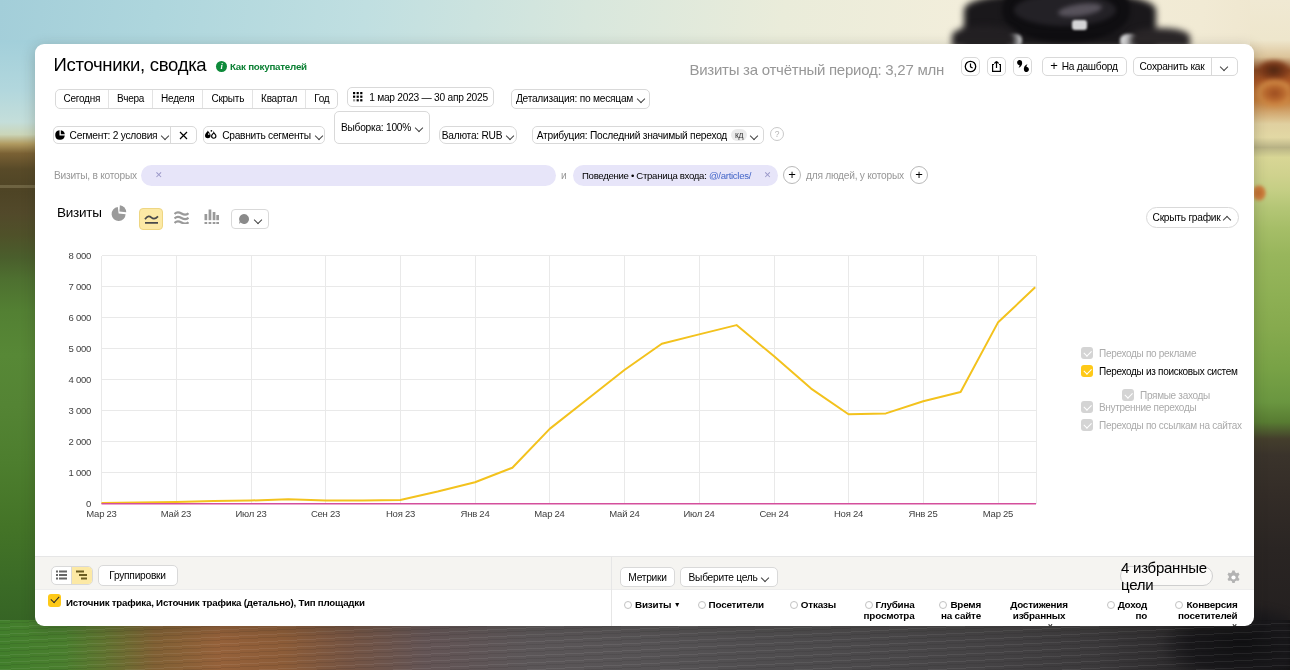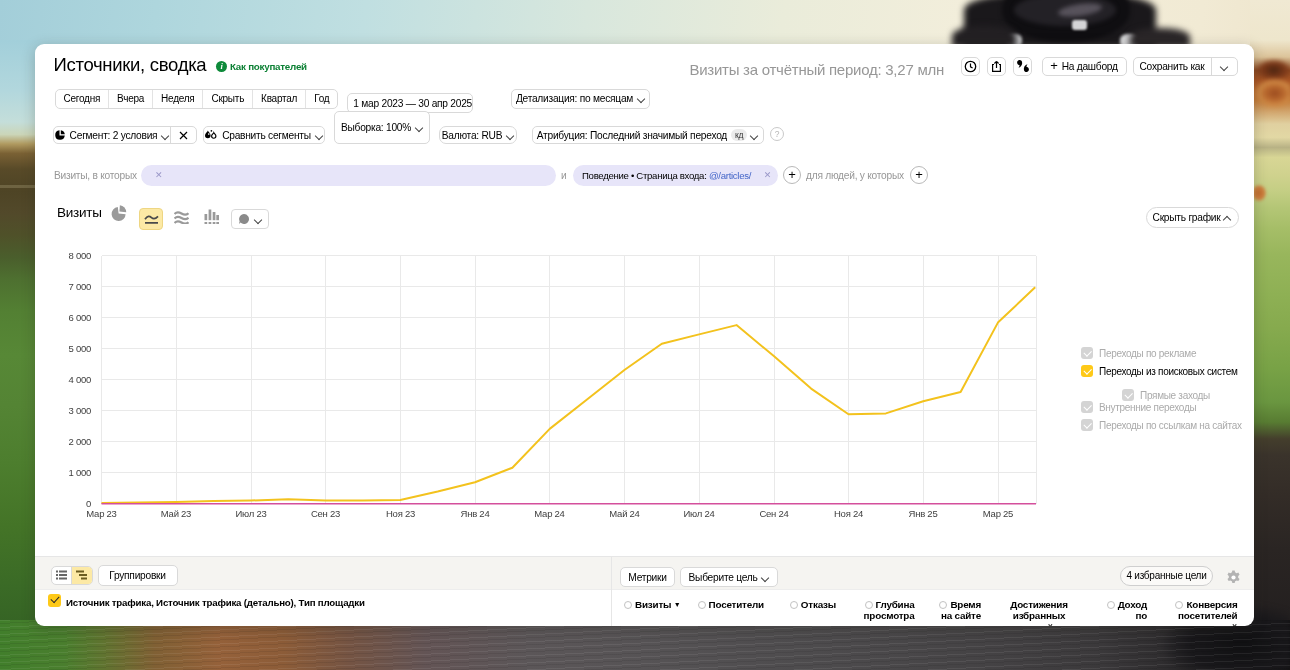--- a/index.html
+++ b/index.html
@@ -91,21 +91,21 @@
   </div>
 
   <div class="abs" style="left:19.5px;top:44.5px;height:20px;border:1px solid #d9d9d9;border-radius:5px;box-sizing:border-box;display:flex;background:#fff;">
     <span class="cell">Сегодня</span>
       <span class="cell">Вчера</span>
       <span class="cell">Неделя</span>
       <span class="cell">Скрыть</span>
       <span class="cell">Квартал</span>
       <span class="cell" style="border-right:none;">Год</span>
   </div>
-  <div class="btn" style="left:312px;top:43px;width:126px;height:20px;margin-top:6px;">
+  <div class="btn" style="left:312px;top:43px;width:147px;height:20px;">
     <svg width="11" height="11" viewBox="0 0 11 11" style="margin-right:5px;">
         <g fill="#000">
           <rect x="0" y="0" width="2.2" height="2.2"></rect>
           <rect x="3.6" y="0" width="2.2" height="2.2"></rect>
           <rect x="7.2" y="0" width="2.2" height="2.2"></rect>
           <rect x="0" y="3.6" width="2.2" height="2.2"></rect>
           <rect x="3.6" y="3.6" width="2.2" height="2.2"></rect>
           <rect x="7.2" y="3.6" width="2.2" height="2.2"></rect>
           <rect x="3.6" y="7.2" width="2.2" height="2.2"></rect>
           <rect x="7.2" y="7.2" width="2.2" height="2.2"></rect>
@@ -295,21 +295,21 @@
             <rect y="0.5" width="8" height="2"></rect>
             <rect x="3" y="4" width="8" height="2"></rect>
             <rect x="5" y="7.5" width="6" height="2"></rect>
           </g>
         </svg>
     </span>
   </div>
   <div class="btn" style="left:62.5px;top:520.5px;width:80px;height:21.5px;">Группировки</div>
   <div class="btn" style="left:585px;top:523px;width:55px;height:20px;">Метрики</div>
   <div class="btn" style="left:645px;top:523px;width:98px;height:20px;">Выберите цель<span class="chev" style="margin-left:5px;"></span></div>
-  <div class="abs" style="left:1085px;top:521.5px;width:93px;height:20.5px;border:1px solid #cfcfcf;border-radius:11px;box-sizing:border-box;display:flex;align-items:center;justify-content:center;background:#fbfaf8;font-size:10px;">4 избранные цели</div>
+  <div class="abs" style="left:1085px;top:521.5px;width:93px;height:20.5px;border:1px solid #cfcfcf;border-radius:11px;box-sizing:border-box;display:flex;align-items:center;justify-content:center;background:#fbfaf8;font-size:15px;">4 избранные цели</div>
   <svg class="abs" style="left:1191px;top:525.5px;" width="15" height="15" viewBox="0 0 15 15">
       <path fill="#b3b3b3" d="M6.3 0.5h2.4l.35 1.8a5.3 5.3 0 0 1 1.55.9l1.75-.6 1.2 2.1-1.4 1.2a5.4 5.4 0 0 1 0 1.8l1.4 1.2-1.2 2.1-1.75-.6a5.3 5.3 0 0 1-1.55.9l-.35 1.8H6.3l-.35-1.8a5.3 5.3 0 0 1-1.55-.9l-1.75.6-1.2-2.1 1.4-1.2a5.4 5.4 0 0 1 0-1.8l-1.4-1.2 1.2-2.1 1.75.6a5.3 5.3 0 0 1 1.55-.9z"></path>
       <circle cx="7.5" cy="7.5" r="2.1" fill="#fff"></circle>
     </svg>
   <div class="abs" style="left:13px;top:550px;width:13px;height:13px;background:#fec918;border-radius:3px;">
       <span style="position:absolute;left:2.5px;top:2px;width:7px;height:4px;border-left:1.8px solid #2b2b2b;border-bottom:1.8px solid #2b2b2b;transform:rotate(-47deg);"></span>
     </div>
   <div class="abs" style="left:31px;top:553px;font-size:9.7px;font-weight:bold;letter-spacing:-0.2px;">Источник трафика, Источник трафика (детально), Тип площадки</div>
   <div class="fcol" style="left:589px;text-align:left;"><span class="rdo"></span>Визиты <span style="font-size:7px;vertical-align:1px;">▼</span></div>
   <div class="fcol" style="right:490px;"><span class="rdo"></span>Посетители</div>

